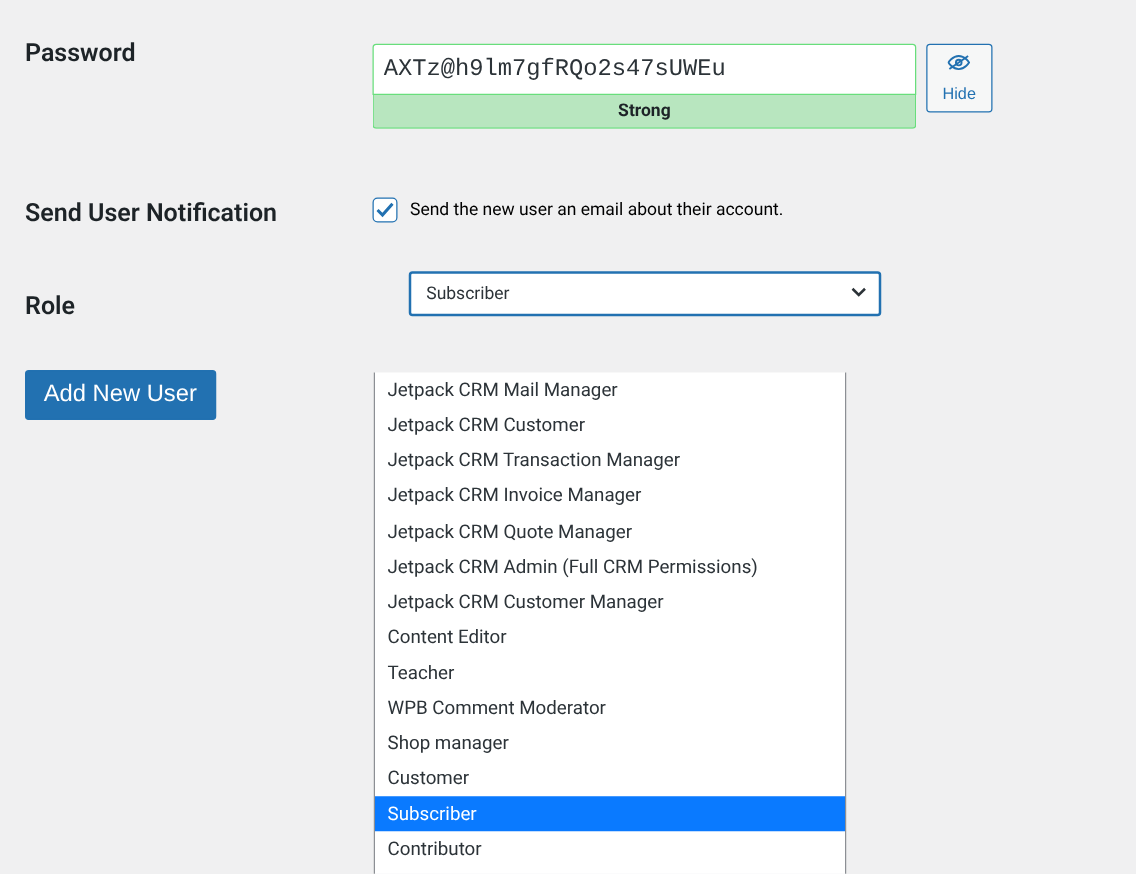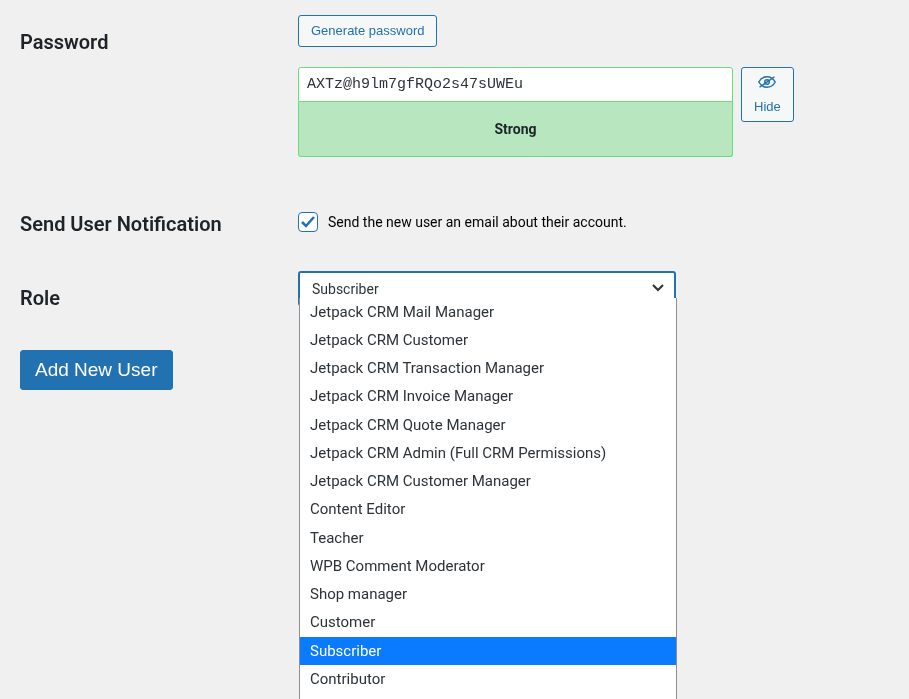--- a/index.html
+++ b/index.html
@@ -28,32 +28,32 @@
   border-radius: 3px;
   cursor: pointer;
   line-height: 1.4;
 }
 .pwd-wrap { margin-top: 20px; display: flex; align-items: flex-start; gap: 8px; }
 .pwd-left { width: 435px; }
 .pwd-input {
   width: 100%;
   padding: 6px 8px;
   font-family: "Courier New", monospace;
-  font-size: 15px;
+  font-size: 19px;
   border: 1px solid #68de7c;
   border-radius: 3px 3px 0 0;
   background: #fff;
   color: #2c3338;
   line-height: 1.4;
 }
 .pwd-strength {
   width: 100%;
   text-align: center;
   font-weight: 700;
-  padding: 19px 0;
+  padding: 5px 0;
   background: #b8e6bf;
   border: 1px solid #68de7c;
   border-top: none;
   border-radius: 0 0 3px 3px;
   color: #1d2327;
 }
 .hide-btn {
   background: #f6f7f7;
   border: 1px solid #2271b1;
   color: #2271b1;
@@ -70,21 +70,21 @@
 .eye-icon { width: 18px; height: 14px; }
 .notif-row { align-items: flex-start; padding-top: 35px; padding-bottom: 15px; }
 .notif-row .form-label-col { padding-top: 0; }
 .checkbox-wrap { display: inline-flex; align-items: center; gap: 10px; }
 .checkbox-box {
   width: 20px; height: 20px; border: 1px solid #2271b1; border-radius: 4px;
   background: #fff; display: flex; align-items: center; justify-content: center; cursor: pointer;
 }
 .checkbox-box svg { width: 14px; height: 14px; }
 .checkbox-text { color: #000000; font-size: 14px; }
-.role-row { padding-top: 20px; }
+.role-row { padding-top: 20px; gap: 29px; }
 .select-box {
   width: 378px;
   border: 2px solid #2271b1;
   border-radius: 3px;
   background: #fff;
   display: flex;
   align-items: center;
   justify-content: space-between;
   padding: 6px 8px 6px 12px;
   cursor: pointer;
@@ -125,21 +125,20 @@
 </head>
 <body>
 
 <div class="form-table">
 
   <div class="form-row">
     <div class="form-label-col">
       <label class="form-label">Password</label>
     </div>
     <div class="form-field-col">
-      <button class="btn-secondary">Generate password</button>
       <div class="pwd-wrap">
         <div class="pwd-left">
           <input type="text" class="pwd-input" value="AXTz@h9lm7gfRQo2s47sUWEu" style="">
           <div class="pwd-strength">Strong</div>
         </div>
         <button class="hide-btn">
           <span>
             <svg class="eye-icon" viewBox="0 0 24 18" fill="none" stroke="#2271b1" stroke-width="2">
               <path d="M1 9s4-7 11-7 11 7 11 7-4 7-11 7S1 9 1 9z"></path>
               <circle cx="12" cy="9" r="3"></circle>

